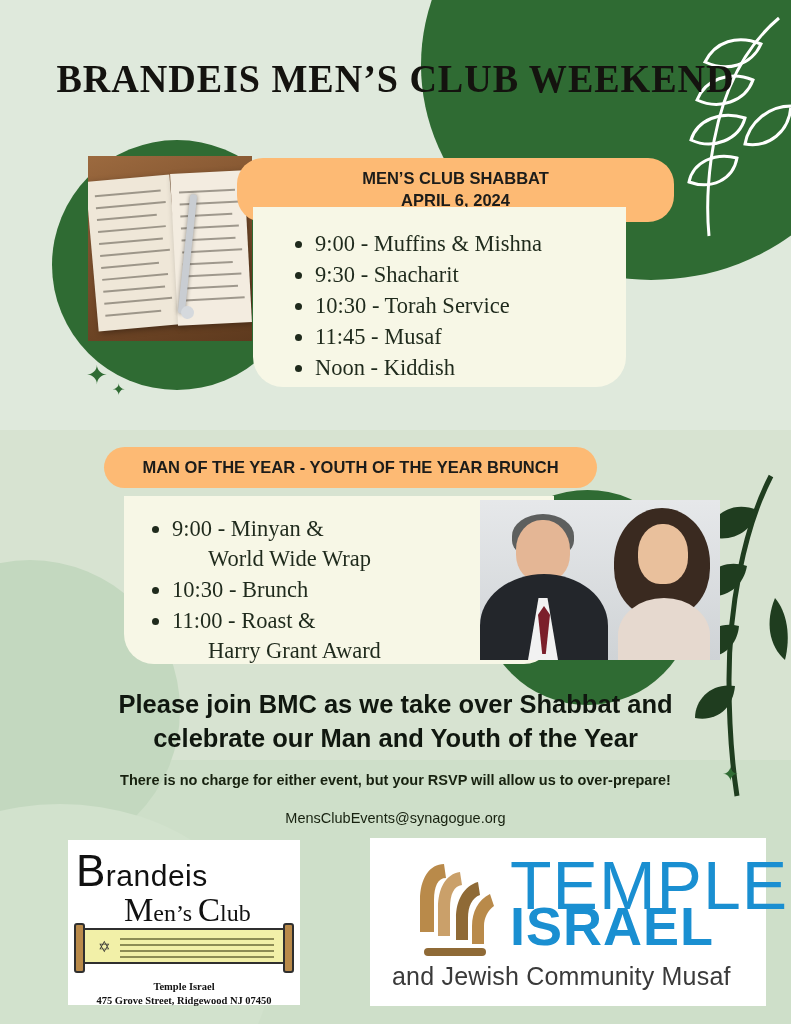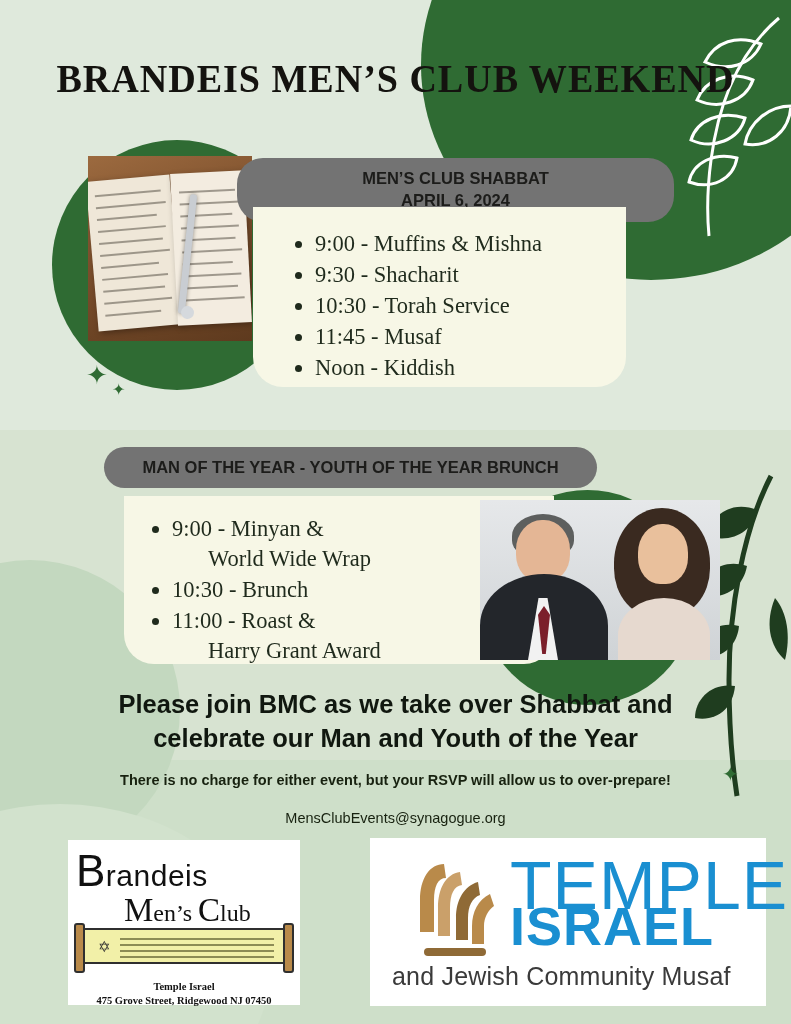--- a/index.html
+++ b/index.html
@@ -73,21 +73,21 @@
     font-size: 41px;
     letter-spacing: 1px;
     color: #14130f;
     font-stretch: condensed;
     transform: scaleX(0.93);
   }
 
   
   .banner {
     position: absolute;
-    background: #737373;
+    background: #fdba74;
     text-align: center;
     color: #1c1c1a;
     font-weight: bold;
     font-size: 16.5px;
     line-height: 1.35;
     padding: 9px 14px 10px;
   }
   .banner-1 {
     left: 237px; top: 158px; width: 437px;
     border-radius: 26px;

